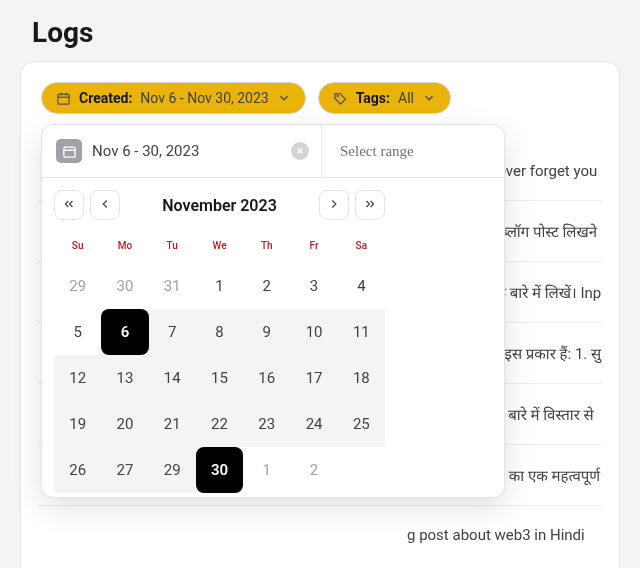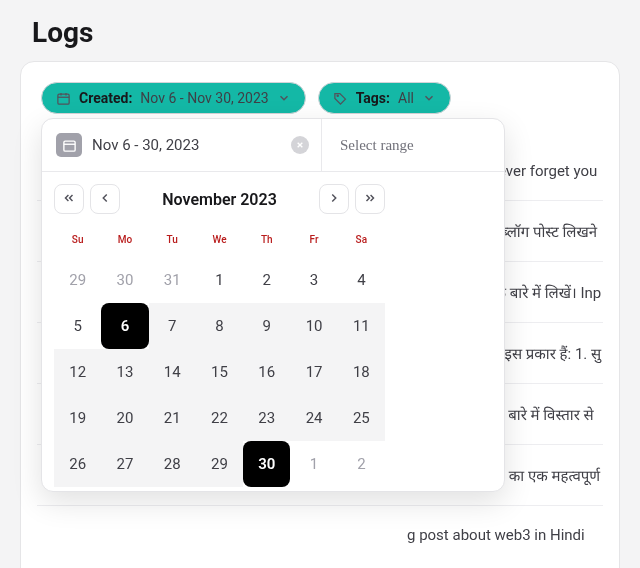--- a/index.html
+++ b/index.html
@@ -31,30 +31,30 @@
     padding: 0 0 14px 4px;
   }
   .pill {
     display: inline-flex;
     align-items: center;
     gap: 8px;
     border: 1px solid #d4d4d8;
     border-radius: 999px;
     padding: 7px 14px;
     font-size: 14px;
-    background: #14b8a6;
+    background: #eab308;
     cursor: pointer;
   }
   .pill .label-strong { font-weight: 700; }
   .pill .label-val { color: #3f3f46; }
   .icon { display: inline-flex; align-items: center; justify-content: center; color: #52525b; }
   .chev { width: 14px; height: 14px; }
   .popover {
     position: absolute;
-    top: 56px;
+    top: 62px;
     left: 20px;
     background: #fff;
     border: 1px solid #e4e4e7;
     border-radius: 12px;
     box-shadow: 0 10px 30px rgba(0,0,0,0.12);
     width: 464px;
     z-index: 10;
   }
   .pop-head {
     display: flex;
@@ -299,21 +299,20 @@
           <div class="day in-range">18</div>
           <div class="day in-range">19</div>
           <div class="day in-range">20</div>
           <div class="day in-range">21</div>
           <div class="day in-range">22</div>
           <div class="day in-range">23</div>
           <div class="day in-range">24</div>
           <div class="day in-range">25</div>
           <div class="day in-range">26</div>
           <div class="day in-range">27</div>
-          <div class="day in-range">28</div>
           <div class="day in-range">29</div>
           <div class="day sel range-end">30</div>
           <div class="day out">1</div>
           <div class="day out">2</div>
         </div>
     </div>
   </div>
 
   <div class="log-list" id="log-list">
       <div class="log-row">T PROMPT: Never forget you</div>

